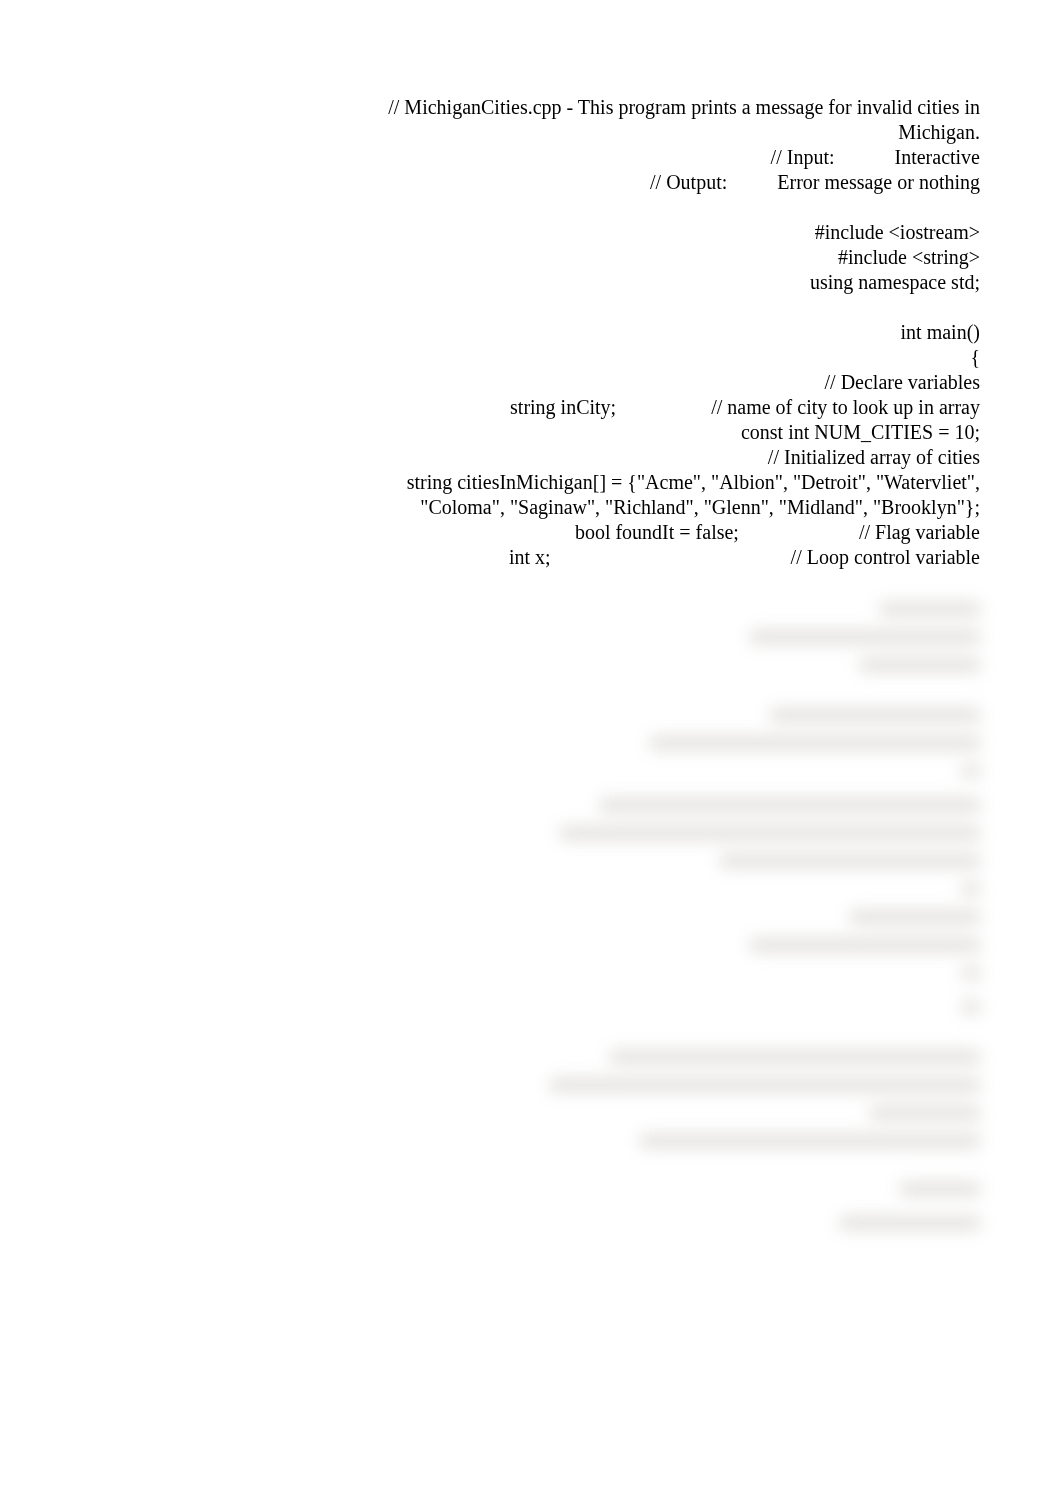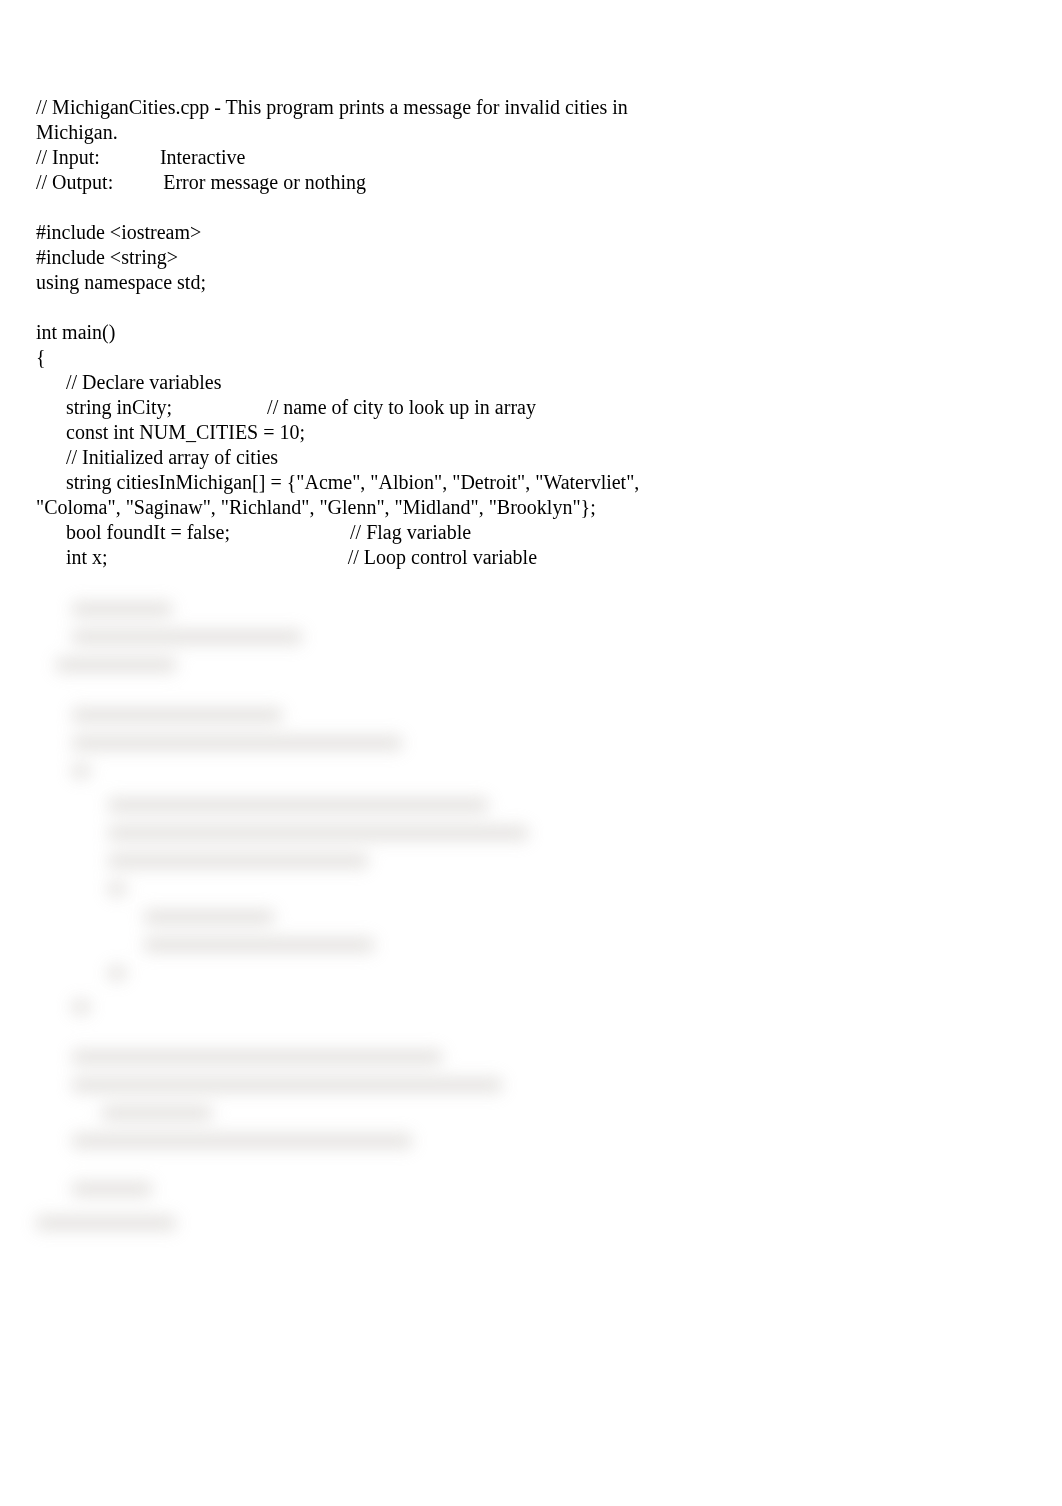--- a/index.html
+++ b/index.html
@@ -7,22 +7,23 @@
     padding: 0;
     width: 1062px;
     height: 1506px;
     background: #ffffff;
     font-family: "Times New Roman", Times, serif;
     font-size: 20px;
     color: #000000;
     line-height: 1.25;
   }
   .page {
-    padding: 70px 82px 0 36px;
+    padding: 70px 82px 0 82px;
     position: relative;
+    text-align: right;
   }
   .code {
     white-space: pre;
   }
   .blurred-region {
     filter: blur(7px);
     color: #b8b5b2;
     opacity: 0.85;
   }
   .blur-line {

